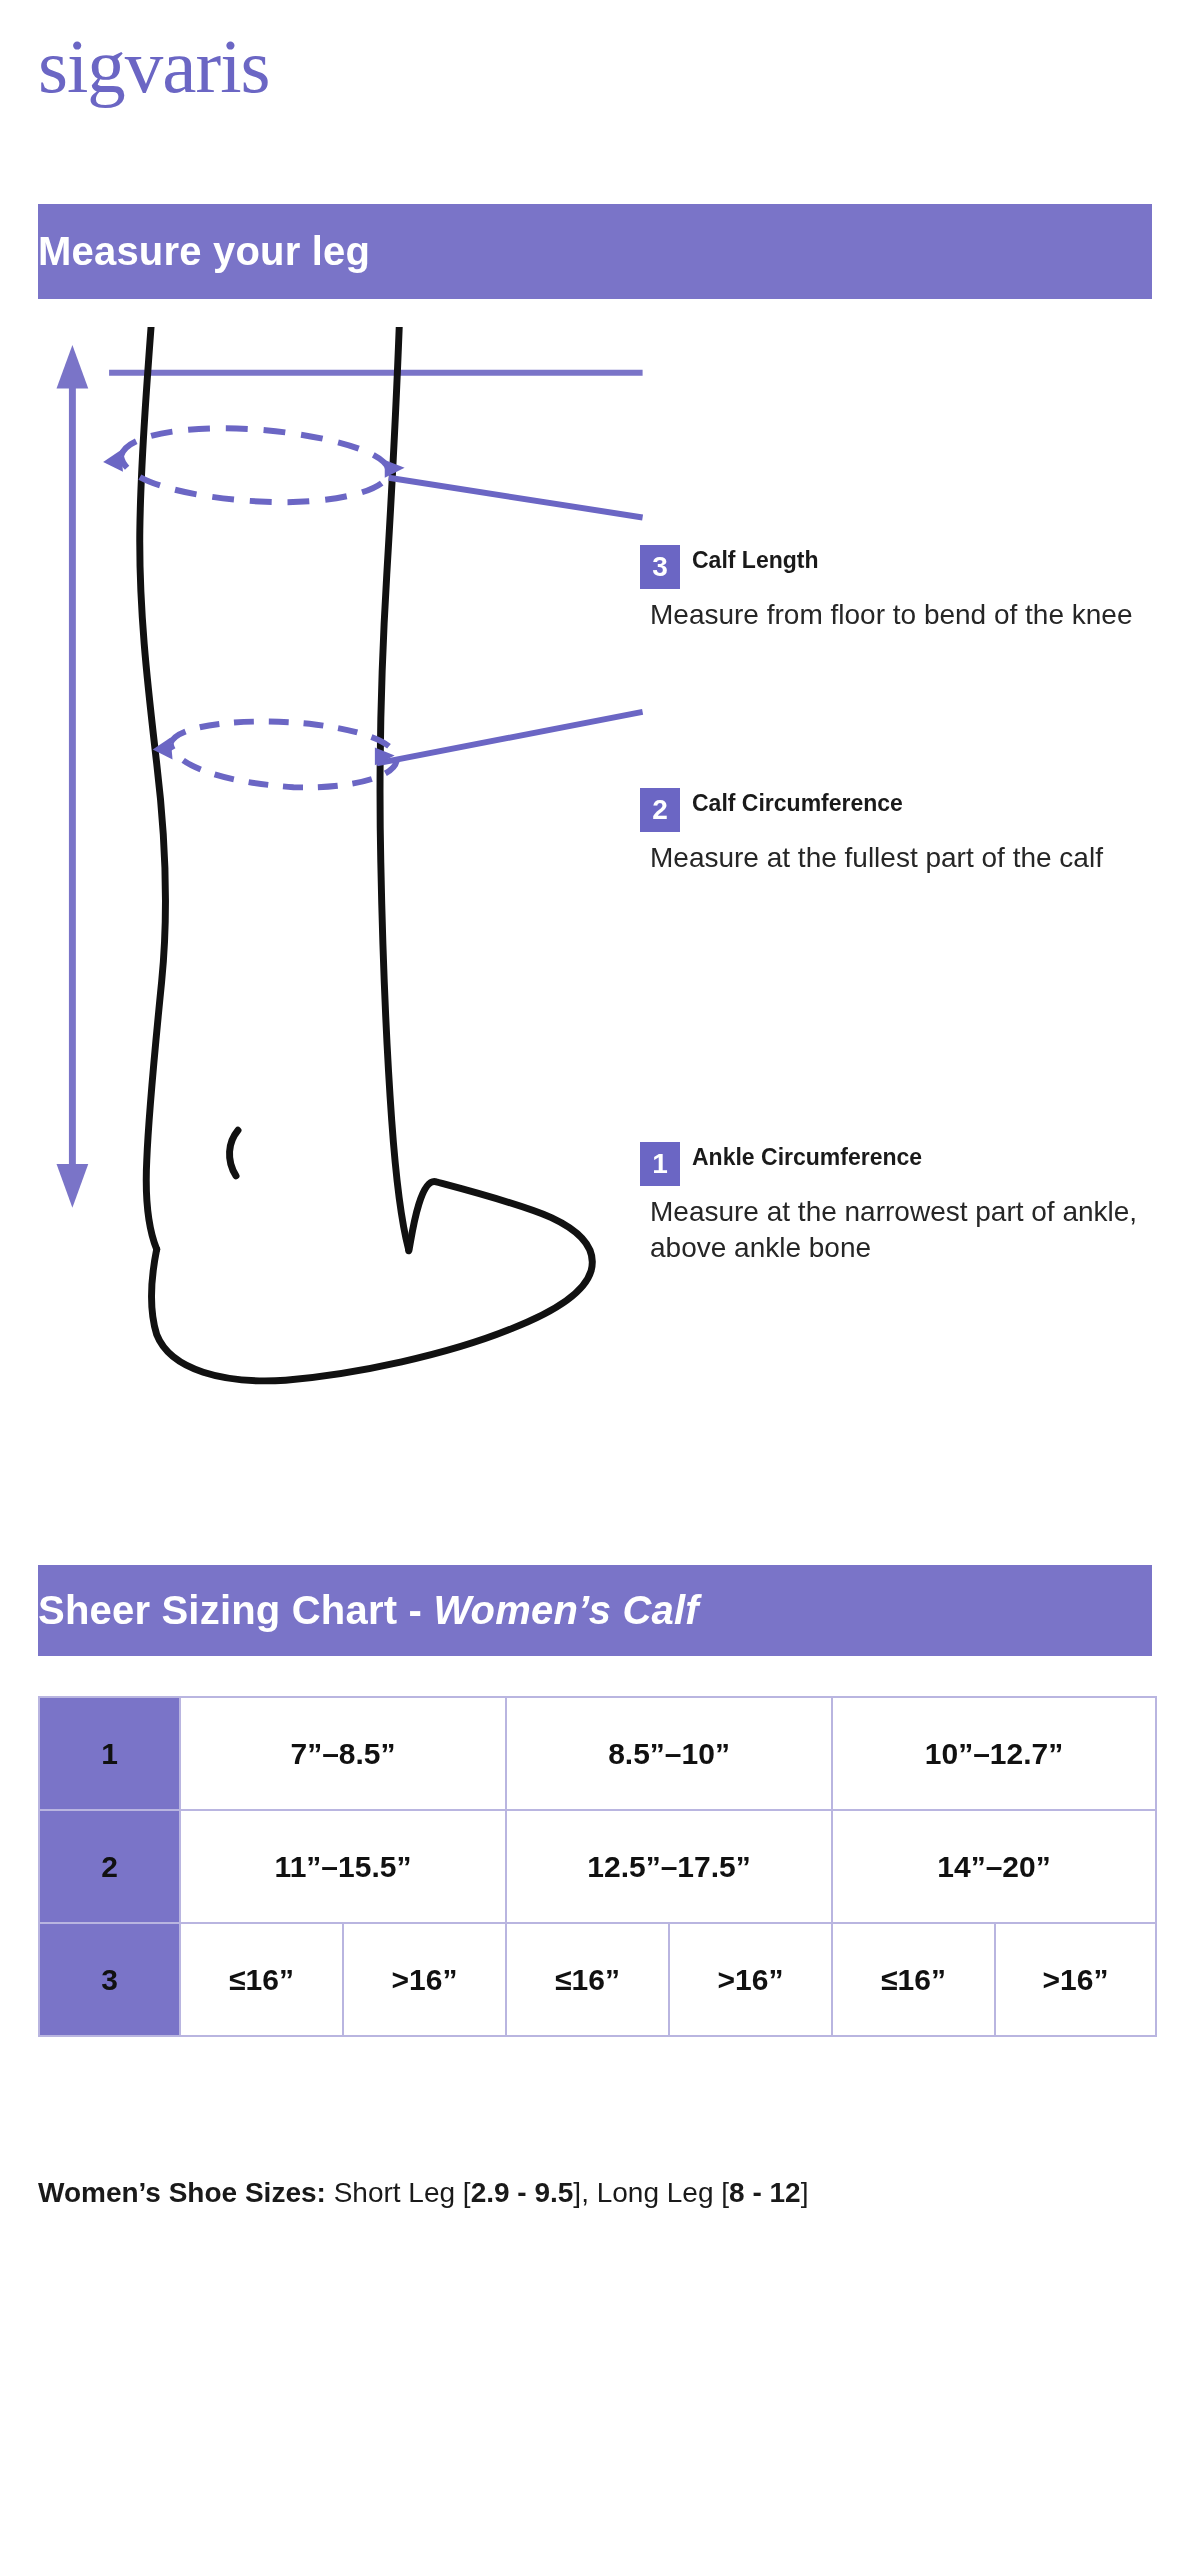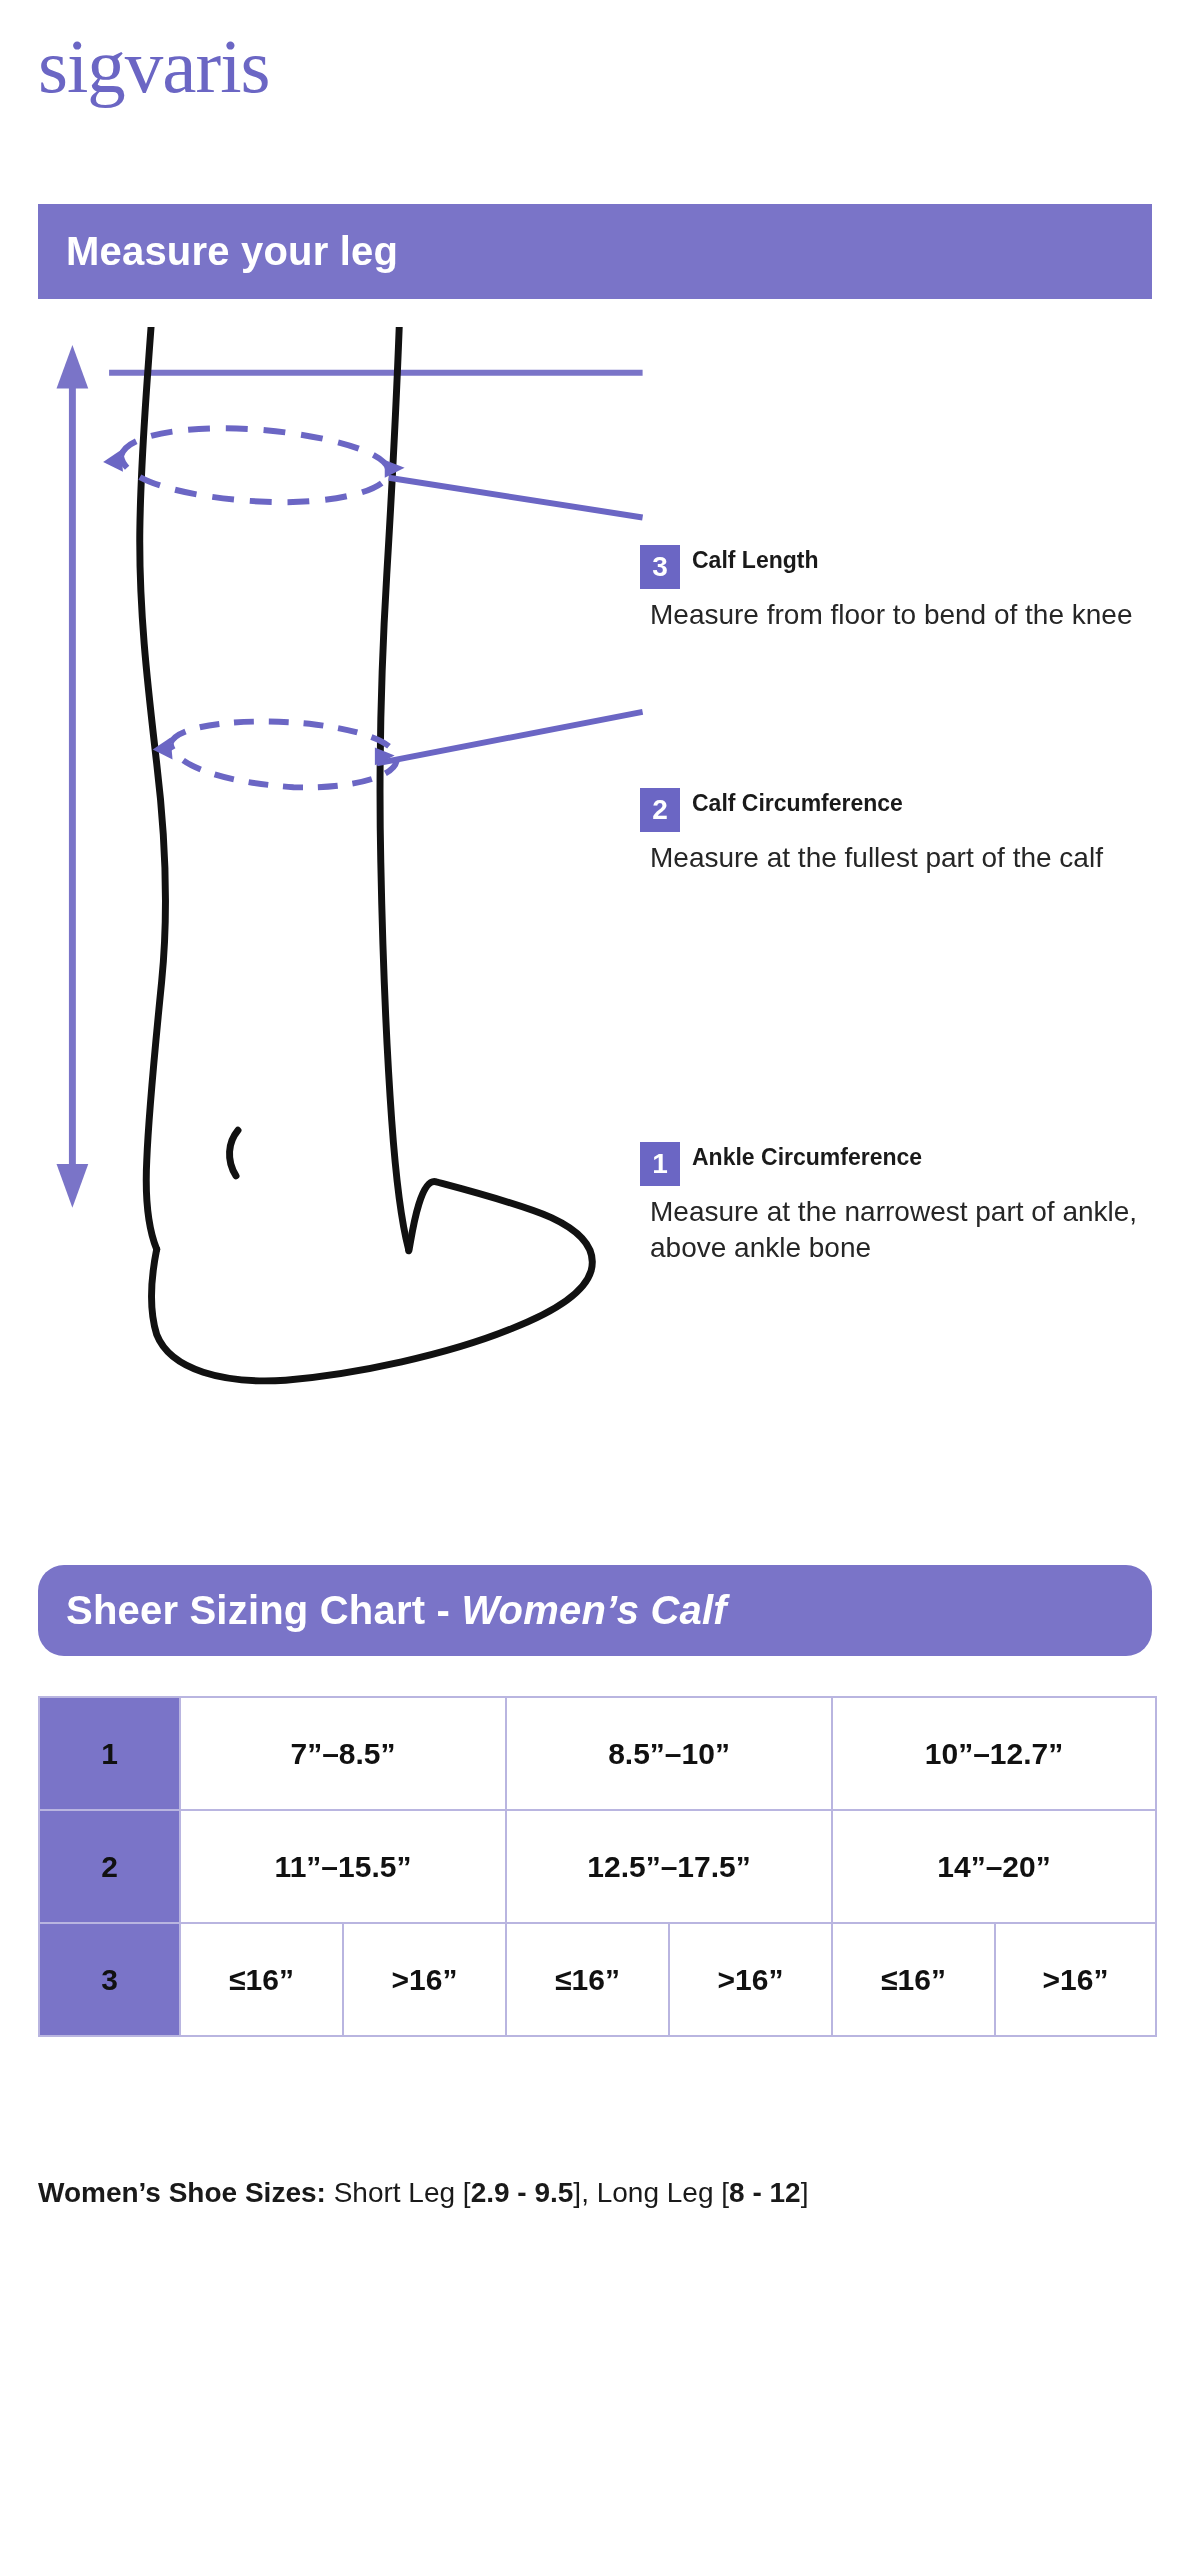--- a/index.html
+++ b/index.html
@@ -39,39 +39,37 @@
     position: absolute;
     background: #7a74c8;
     color: #ffffff;
     display: flex;
     align-items: center;
     box-sizing: border-box;
   }
   .bar .bar-text {
     font-size: 40px;
     font-weight: bold;
-    padding-left: 28px;
     letter-spacing: 0.2px;
     white-space: nowrap;
   }
   .bar .bar-text .ital {
     font-style: italic;
   }
   #measure-bar {
     left: 38px;
     top: 204px;
     width: 1114px;
     height: 95px;
   }
   #sizing-bar {
     left: 38px;
     top: 1565px;
     width: 1114px;
     height: 91px;
-    border-radius: 26px;
   }
 
   
   .diagram {
     position: absolute;
     left: 0;
     top: 327px;
     width: 1190px;
     height: 1200px;
   }

